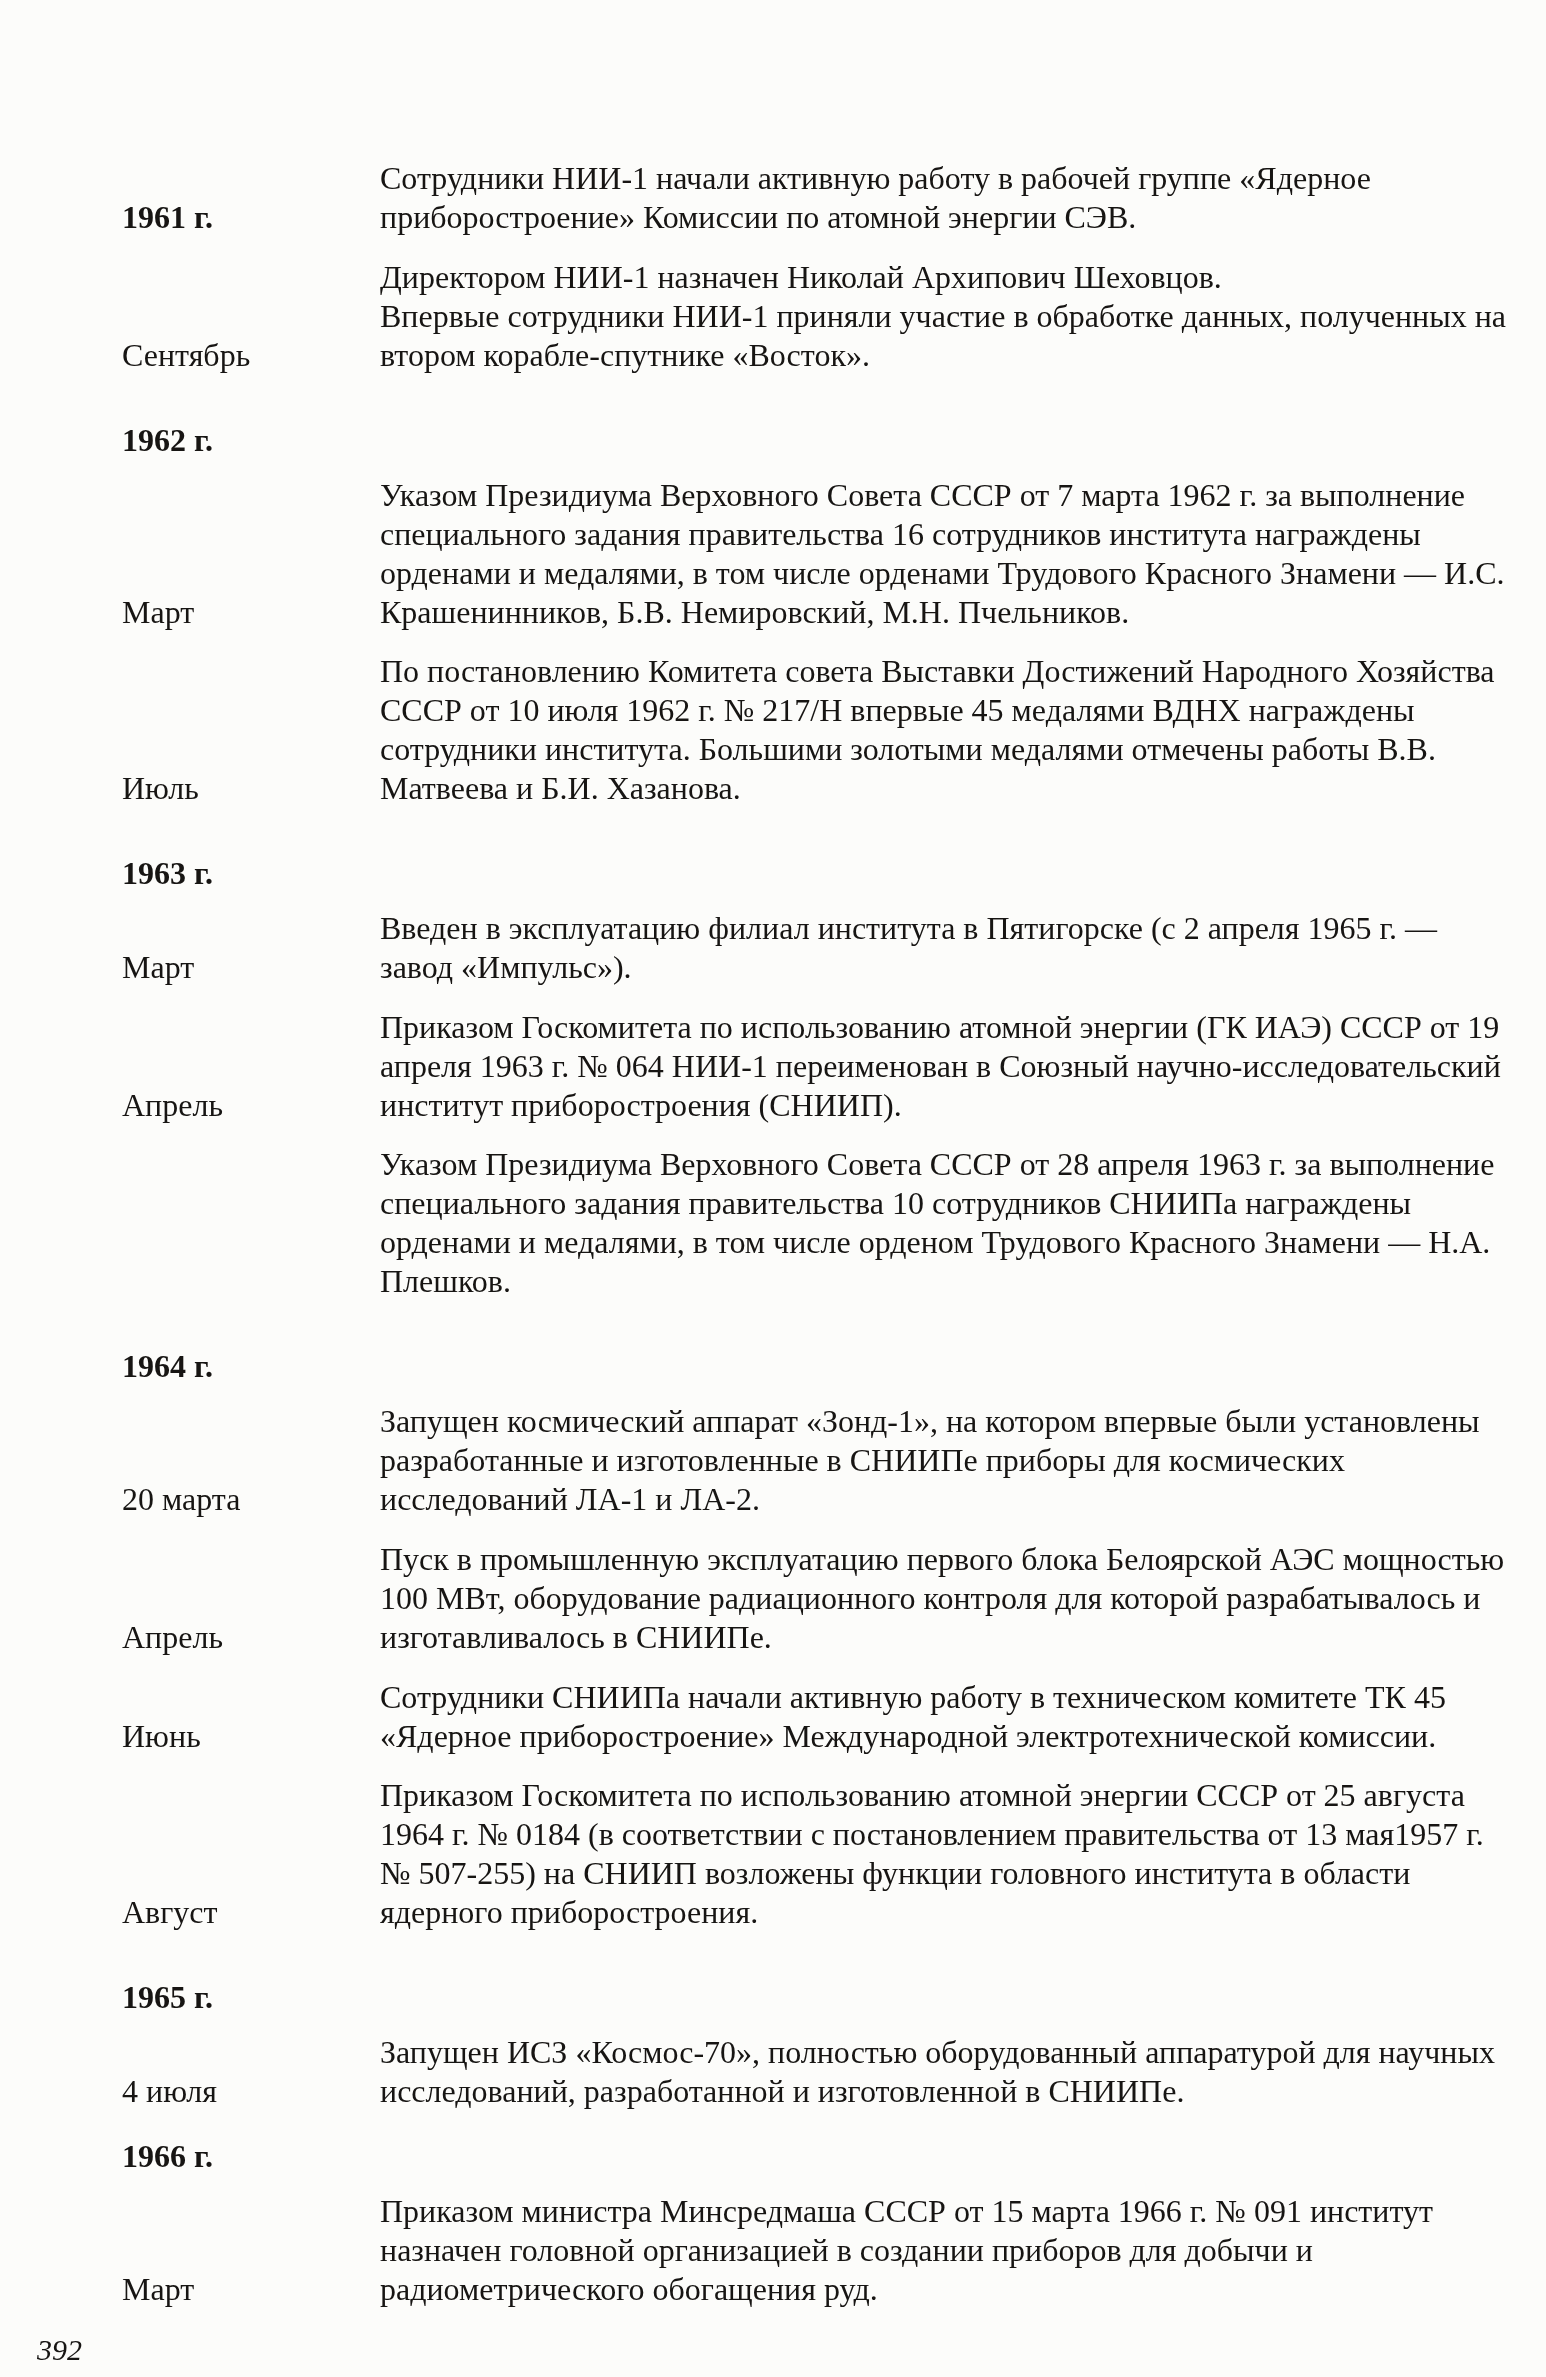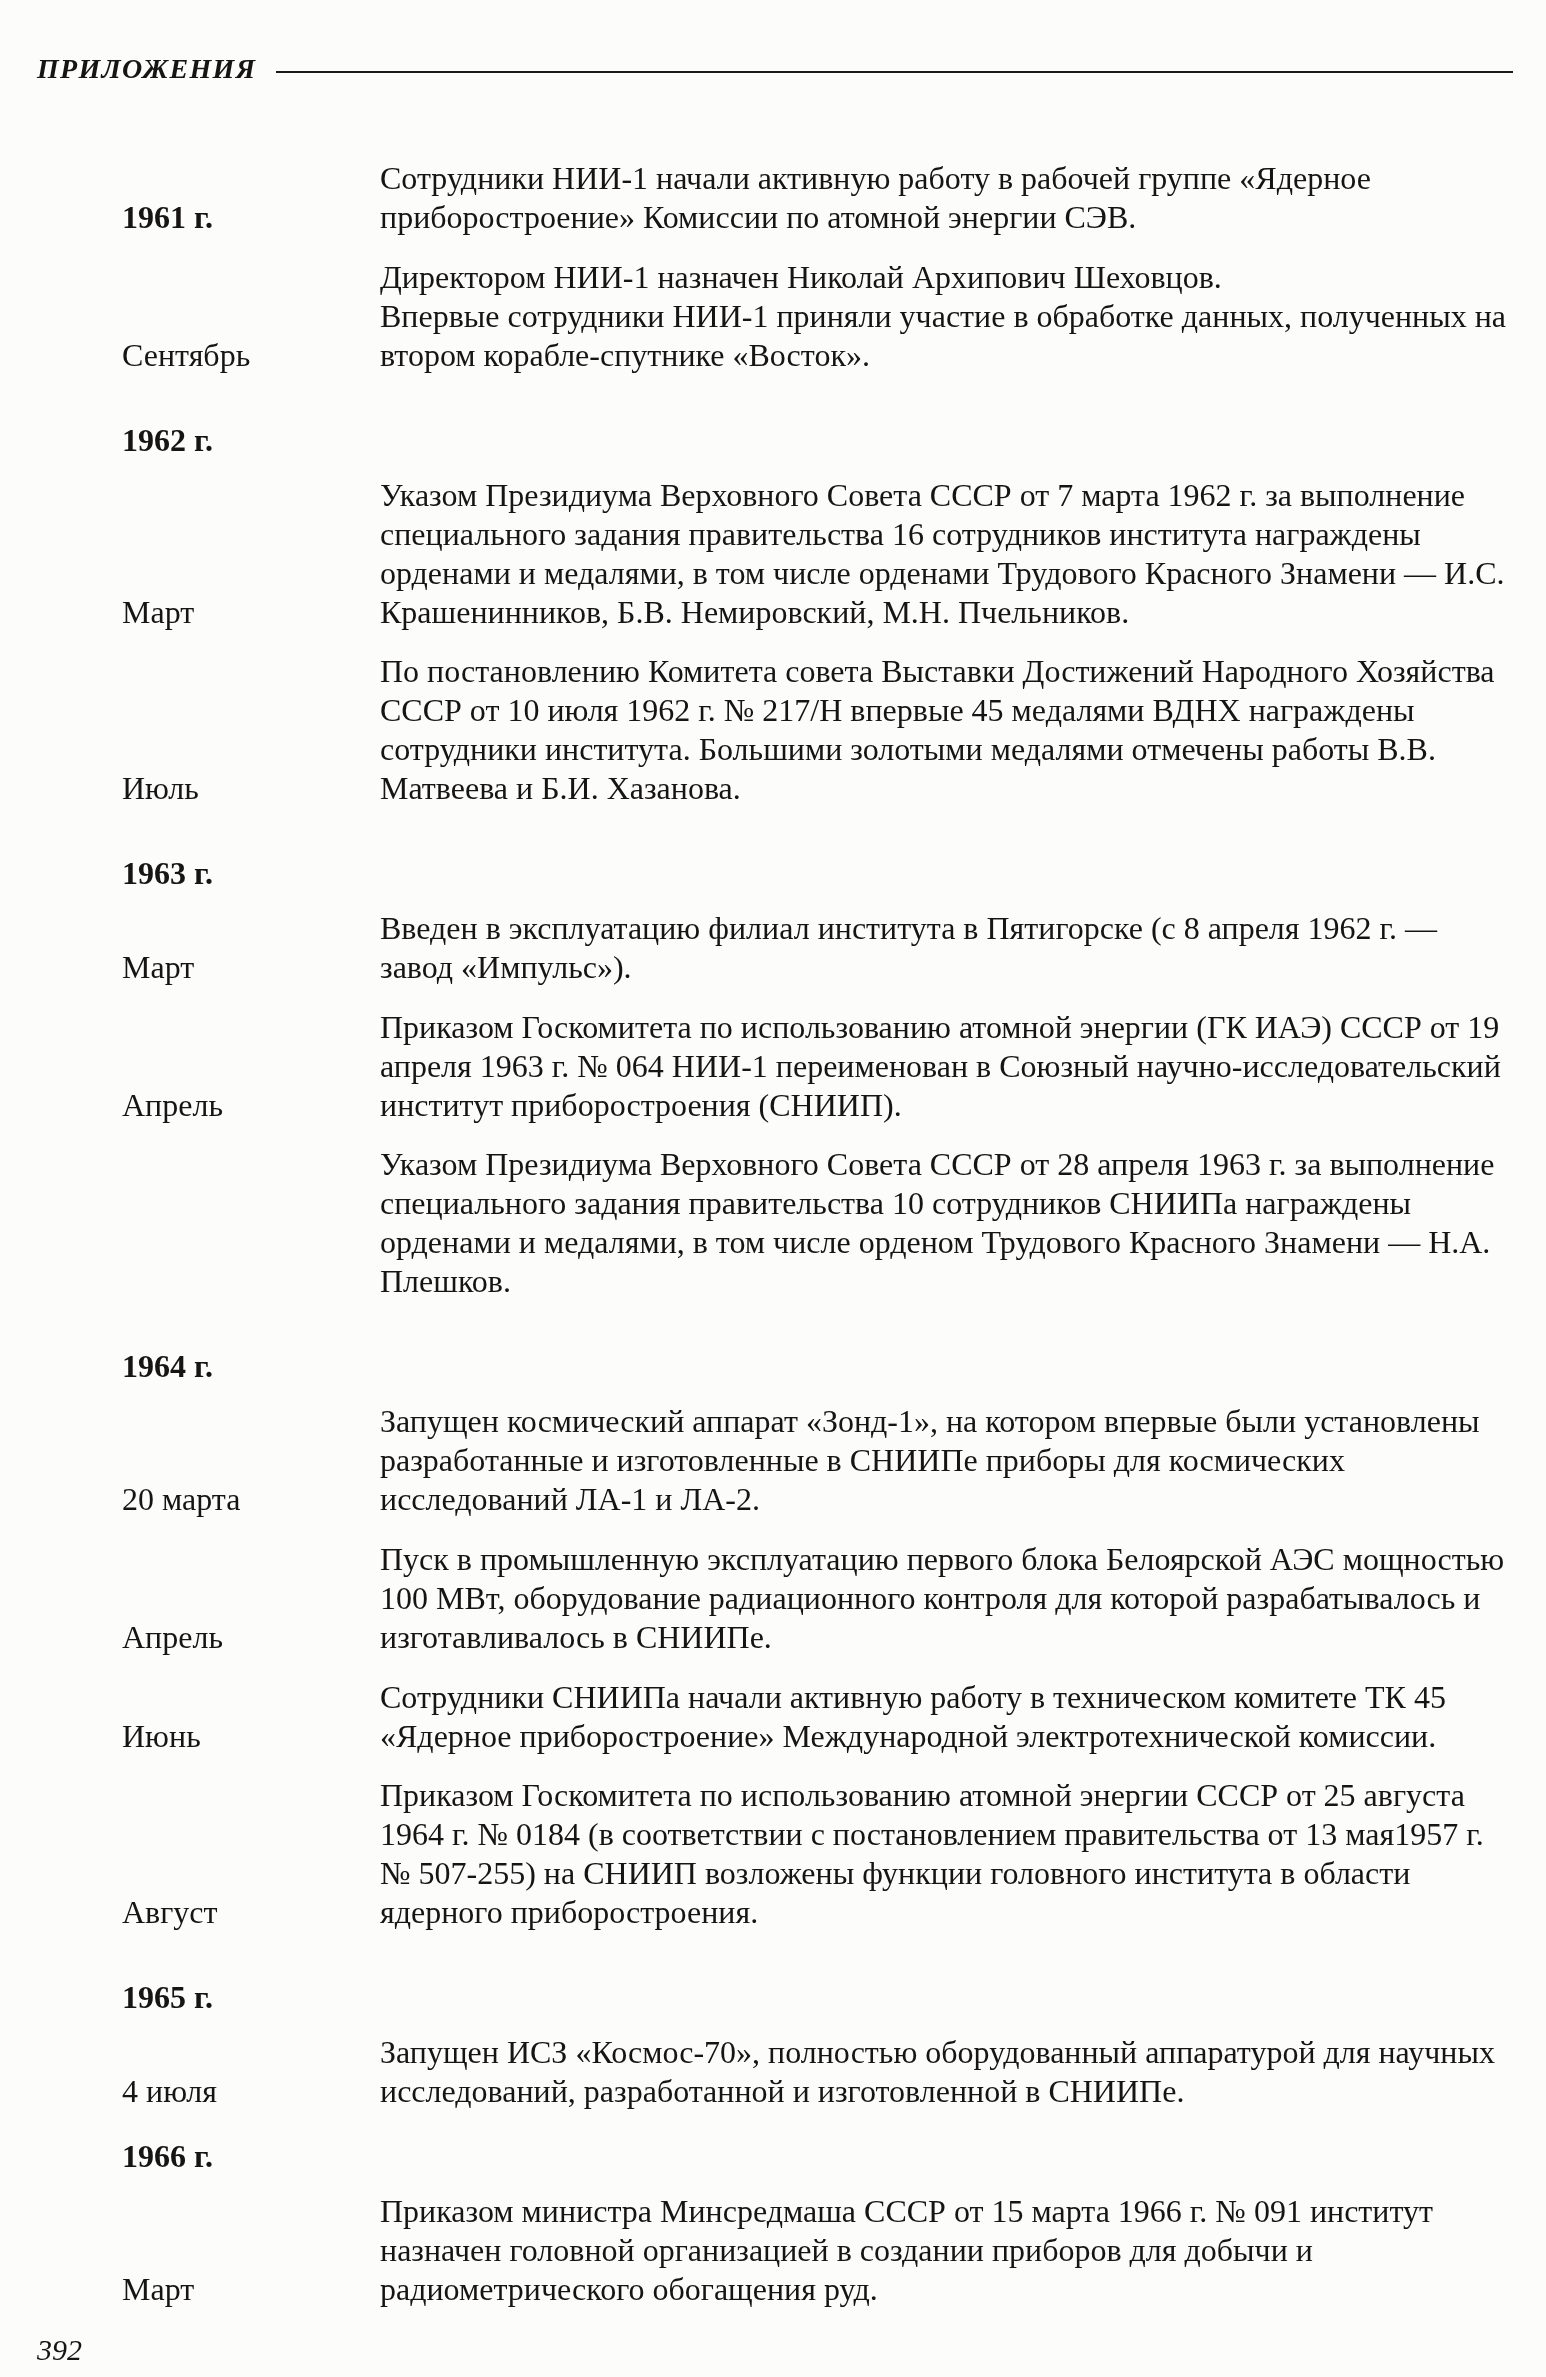--- a/index.html
+++ b/index.html
@@ -87,24 +87,20 @@
     font-size: 30px;
     font-style: italic;
     margin-top: 48px;
   }
 </style>
 </head>
 <body>
 
 <div class="page">
 
-  <div class="header">
-    <span class="header-title">ПРИЛОЖЕНИЯ</span>
-    <span class="header-rule"></span>
-  </div>
 
   <div class="content">
 
     <div class="row first">
       <div class="date bold">1961 г.</div>
       <div class="body">
         <p>Сотрудники НИИ-1 начали активную работу в рабочей группе «Ядерное приборостроение» Комиссии по атомной энергии СЭВ.</p>
       </div>
     </div>
 
@@ -136,21 +132,21 @@
     </div>
 
     <div class="row section">
       <div class="date bold">1963 г.</div>
       <div class="body"></div>
     </div>
 
     <div class="row tight">
       <div class="date">Март</div>
       <div class="body">
-        <p>Введен в эксплуатацию филиал института в Пятигорске (с 8 апреля 1962 г. — завод «Импульс»).</p>
+        <p>Введен в эксплуатацию филиал института в Пятигорске (с 2 апреля 1965 г. — завод «Импульс»).</p>
       </div>
     </div>
 
     <div class="row entry">
       <div class="date">Апрель</div>
       <div class="body">
         <p>Приказом Госкомитета по использованию атомной энергии (ГК ИАЭ) СССР от 19 апреля 1963 г. № 064 НИИ-1 переименован в Союзный научно-исследовательский институт приборостроения (СНИИП).</p>
       </div>
     </div>
 

